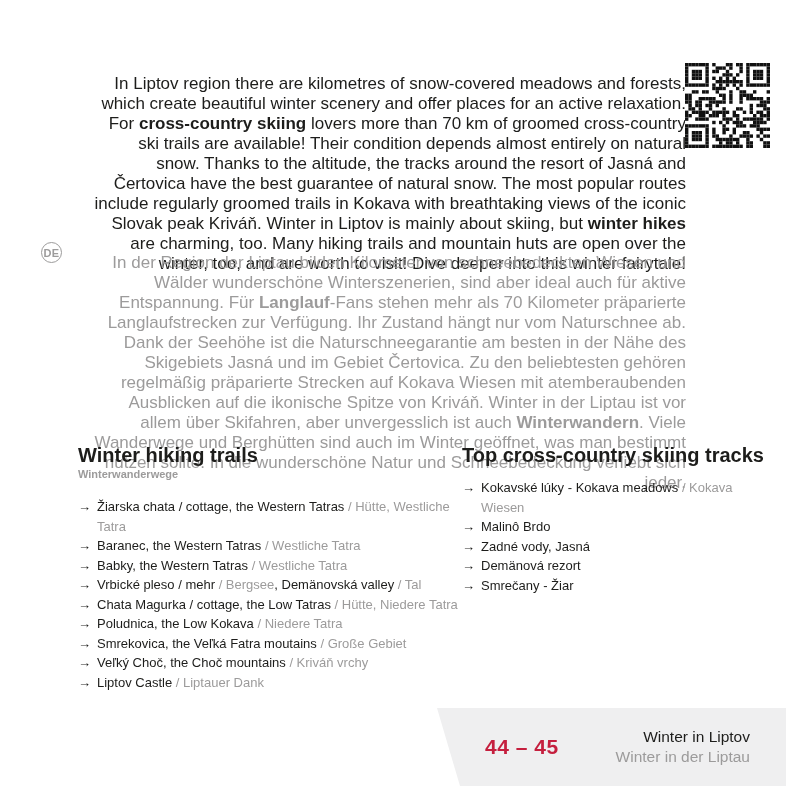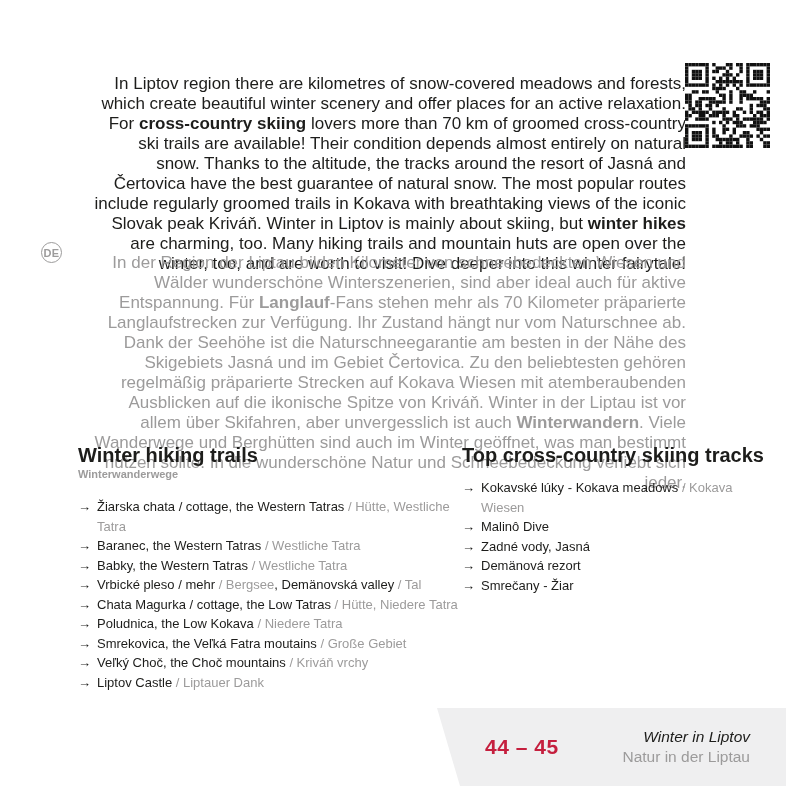--- a/index.html
+++ b/index.html
@@ -51,21 +51,21 @@
 
   
   .footer{
     position:absolute;left:437px;top:708px;width:349px;height:78px;
     background:var(--footer_bg);
     clip-path:polygon(0 0,100% 0,100% 100%,23px 100%);
     display:flex;align-items:center;
   }
   .pages{margin-left:48px;color:var(--accent);font-weight:700;font-size:21px;letter-spacing:.5px;}
   .footer-titles{margin-left:auto;margin-right:36px;text-align:right;font-size:15.5px;line-height:20px;}
-  .ft-en{color:var(--text);font-style:italic;}
+  .ft-en{color:var(--text);}
   .ft-de{color:var(--muted);}
 </style>
 </head>
 <body>
 
 <div class="page">
 
   <p class="para intro-en"><span class="seg">In Liptov region there are kilometres of snow-covered meadows and forests, which create beautiful winter scenery and offer places for an active relaxation. For </span><span class="seg b">cross-country skiing</span><span class="seg"> lovers more than 70 km of groomed cross-country ski trails are available! Their condition depends almost entirely on natural snow. Thanks to the altitude, the tracks around the resort of Jasná and Čertovica have the best guarantee of natural snow. The most popular routes include regularly groomed trails in Kokava with breathtaking views of the iconic Slovak peak Kriváň. Winter in Liptov is mainly about skiing, but </span><span class="seg b">winter hikes</span><span class="seg"> are charming, too. Many hiking trails and mountain huts are open over the winter, too, and are worth to visit! Dive deeper into this winter fairytale!</span></p>
 
   <div class="qr">
@@ -461,21 +461,21 @@
     <h3 class="col-title">Top cross-country skiing tracks</h3>
     <ul class="trail-list">
 
         <li class="trail-item">
           <span class="arrow">→</span>
           <span class="item-text"><span class="seg">Kokavské lúky - Kokava meadows</span><span class="seg m"> / Kokava Wiesen</span></span>
         </li>
 
         <li class="trail-item">
           <span class="arrow">→</span>
-          <span class="item-text"><span class="seg">Malinô Dive</span></span>
+          <span class="item-text"><span class="seg">Malinô Brdo</span></span>
         </li>
 
         <li class="trail-item">
           <span class="arrow">→</span>
           <span class="item-text"><span class="seg">Zadné vody, Jasná</span></span>
         </li>
 
         <li class="trail-item">
           <span class="arrow">→</span>
           <span class="item-text"><span class="seg">Demänová rezort</span></span>
@@ -485,17 +485,17 @@
           <span class="arrow">→</span>
           <span class="item-text"><span class="seg">Smrečany - Žiar</span></span>
         </li>
       </ul>
   </section>
 
   <footer class="footer">
     <span class="pages">44 – 45</span>
     <div class="footer-titles">
       <div class="ft-en">Winter in Liptov</div>
-      <div class="ft-de">Natur in der Liptau</div>
+      <div class="ft-de">Winter in der Liptau</div>
     </div>
   </footer>
 
 </div>
 
 </body></html>

